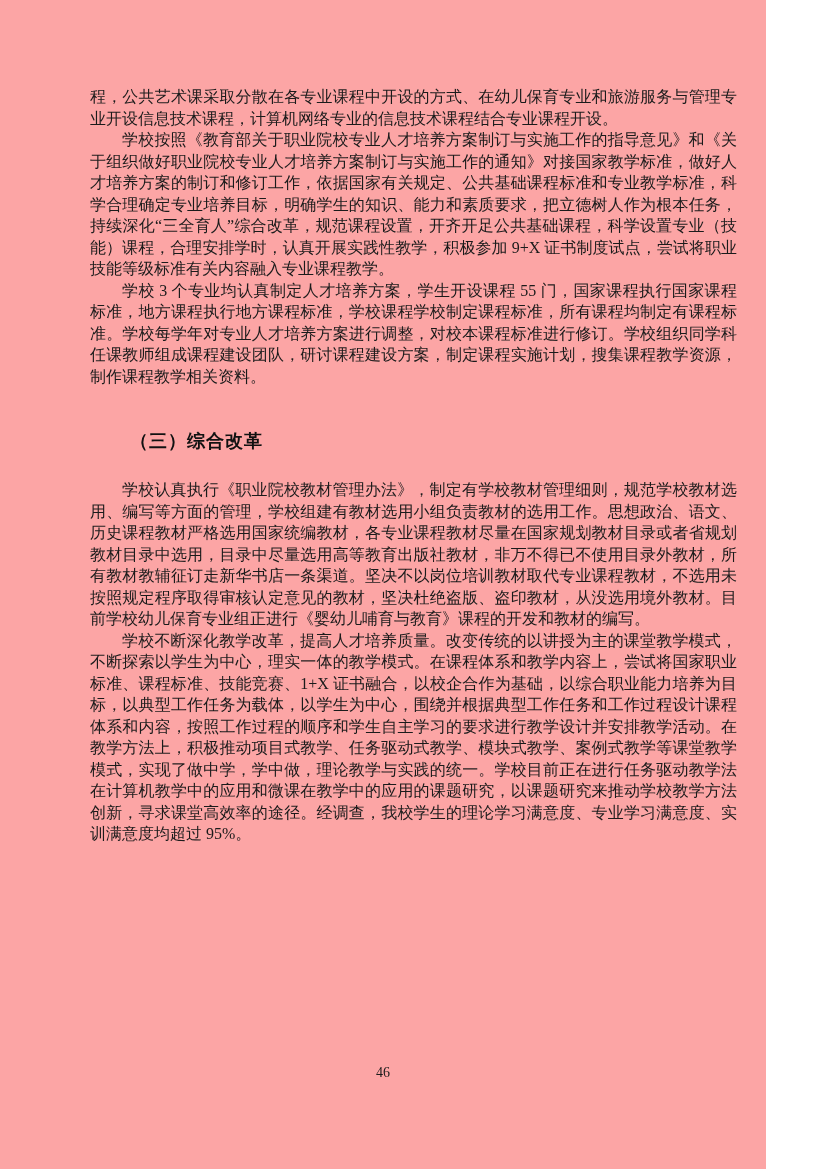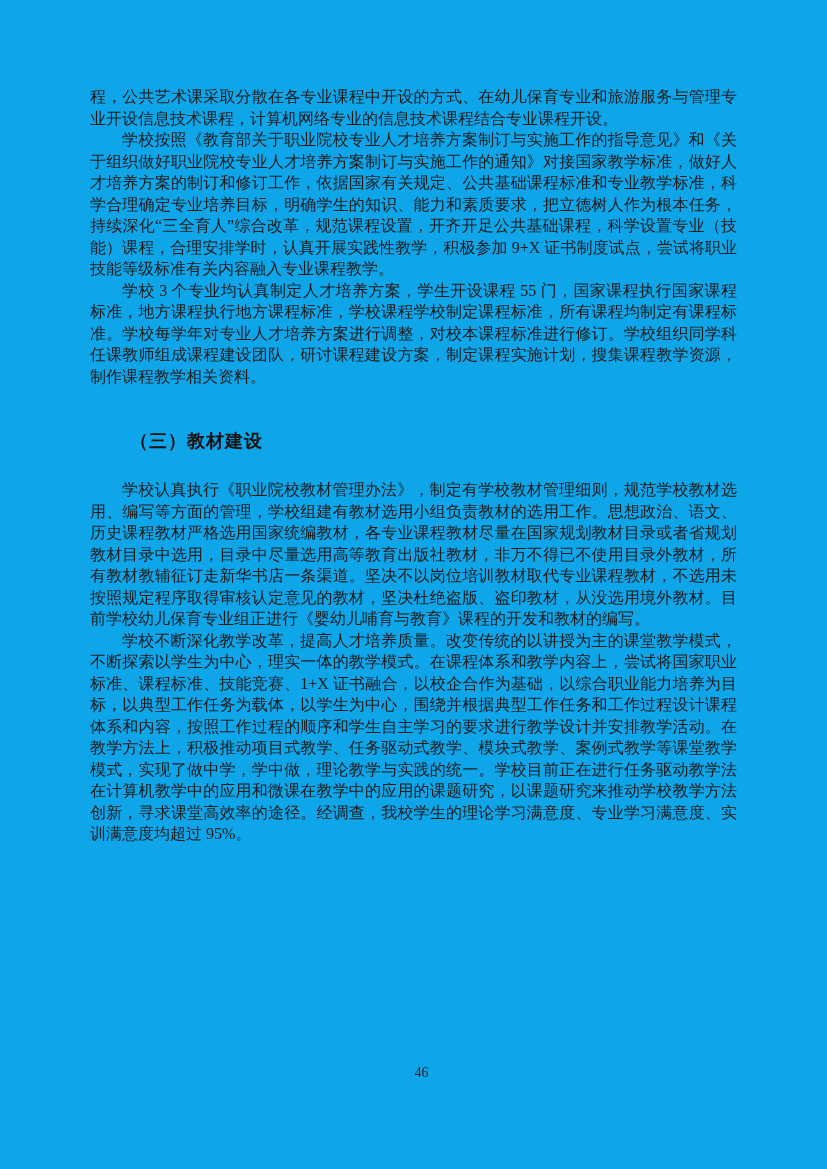--- a/index.html
+++ b/index.html
@@ -2,23 +2,23 @@
 <html><head>
 <meta charset="utf-8">
 <style>
   html, body {
     margin: 0;
     padding: 0;
     background: #ffffff;
   }
   .doc-page {
     position: relative;
-    width: 827px;
+    width: 766px;
     height: 1169px;
-    background: #0ea5e9;
+    background: #fca5a5;
     box-sizing: border-box;
     overflow: hidden;
     font-family: "Liberation Serif", "DejaVu Serif", serif;
     color: #1b1b1b;
   }
   .doc-content {
     position: absolute;
     top: 86px;
     left: 90px;
     width: 647px;
@@ -39,42 +39,42 @@
     font-weight: bold;
     font-size: 18px;
     line-height: 27px;
     color: #111111;
     text-indent: 40px;
     letter-spacing: 1px;
   }
   .page-number {
     position: absolute;
     top: 1063px;
-    left: 8px;
+    left: 0;
     width: 100%;
     text-align: center;
     font-size: 14px;
     line-height: 20px;
     color: #1b1b1b;
   }
 </style>
 </head>
 <body>
 
 <div class="doc-page">
   <div class="doc-content">
 
     <p class="body-text">程，公共艺术课采取分散在各专业课程中开设的方式、在幼儿保育专业和旅游服务与管理专业开设信息技术课程，计算机网络专业的信息技术课程结合专业课程开设。</p>
 
     <p class="body-text indent">学校按照《教育部关于职业院校专业人才培养方案制订与实施工作的指导意见》和《关于组织做好职业院校专业人才培养方案制订与实施工作的通知》对接国家教学标准，做好人才培养方案的制订和修订工作，依据国家有关规定、公共基础课程标准和专业教学标准，科学合理确定专业培养目标，明确学生的知识、能力和素质要求，把立德树人作为根本任务，持续深化“三全育人”综合改革，规范课程设置，开齐开足公共基础课程，科学设置专业（技能）课程，合理安排学时，认真开展实践性教学，积极参加 9+X 证书制度试点，尝试将职业技能等级标准有关内容融入专业课程教学。</p>
 
     <p class="body-text indent">学校 3 个专业均认真制定人才培养方案，学生开设课程 55 门，国家课程执行国家课程标准，地方课程执行地方课程标准，学校课程学校制定课程标准，所有课程均制定有课程标准。学校每学年对专业人才培养方案进行调整，对校本课程标准进行修订。学校组织同学科任课教师组成课程建设团队，研讨课程建设方案，制定课程实施计划，搜集课程教学资源，制作课程教学相关资料。</p>
 
 
-    <h2 class="section-heading">（三）教材建设</h2>
+    <h2 class="section-heading">（三）综合改革</h2>
 
     <p class="body-text indent">学校认真执行《职业院校教材管理办法》，制定有学校教材管理细则，规范学校教材选用、编写等方面的管理，学校组建有教材选用小组负责教材的选用工作。思想政治、语文、历史课程教材严格选用国家统编教材，各专业课程教材尽量在国家规划教材目录或者省规划教材目录中选用，目录中尽量选用高等教育出版社教材，非万不得已不使用目录外教材，所有教材教辅征订走新华书店一条渠道。坚决不以岗位培训教材取代专业课程教材，不选用未按照规定程序取得审核认定意见的教材，坚决杜绝盗版、盗印教材，从没选用境外教材。目前学校幼儿保育专业组正进行《婴幼儿哺育与教育》课程的开发和教材的编写。</p>
 
 
     <p class="body-text indent">学校不断深化教学改革，提高人才培养质量。改变传统的以讲授为主的课堂教学模式，不断探索以学生为中心，理实一体的教学模式。在课程体系和教学内容上，尝试将国家职业标准、课程标准、技能竞赛、1+X 证书融合，以校企合作为基础，以综合职业能力培养为目标，以典型工作任务为载体，以学生为中心，围绕并根据典型工作任务和工作过程设计课程体系和内容，按照工作过程的顺序和学生自主学习的要求进行教学设计并安排教学活动。在教学方法上，积极推动项目式教学、任务驱动式教学、模块式教学、案例式教学等课堂教学模式，实现了做中学，学中做，理论教学与实践的统一。学校目前正在进行任务驱动教学法在计算机教学中的应用和微课在教学中的应用的课题研究，以课题研究来推动学校教学方法创新，寻求课堂高效率的途径。经调查，我校学生的理论学习满意度、专业学习满意度、实训满意度均超过 95%。</p>
 
 
   </div>
 
   <div class="page-number">46</div>

